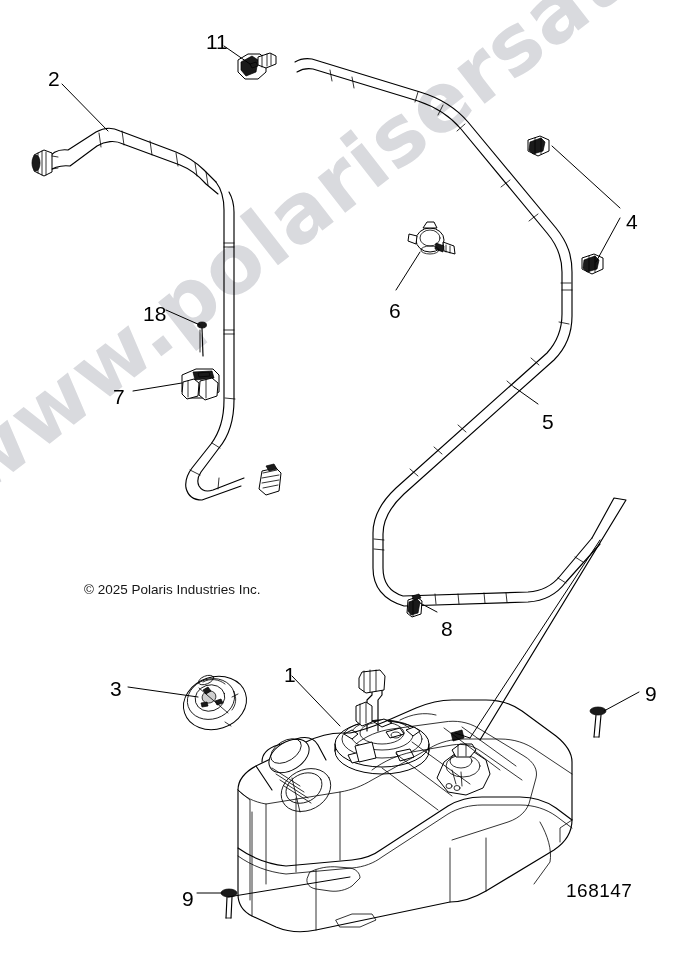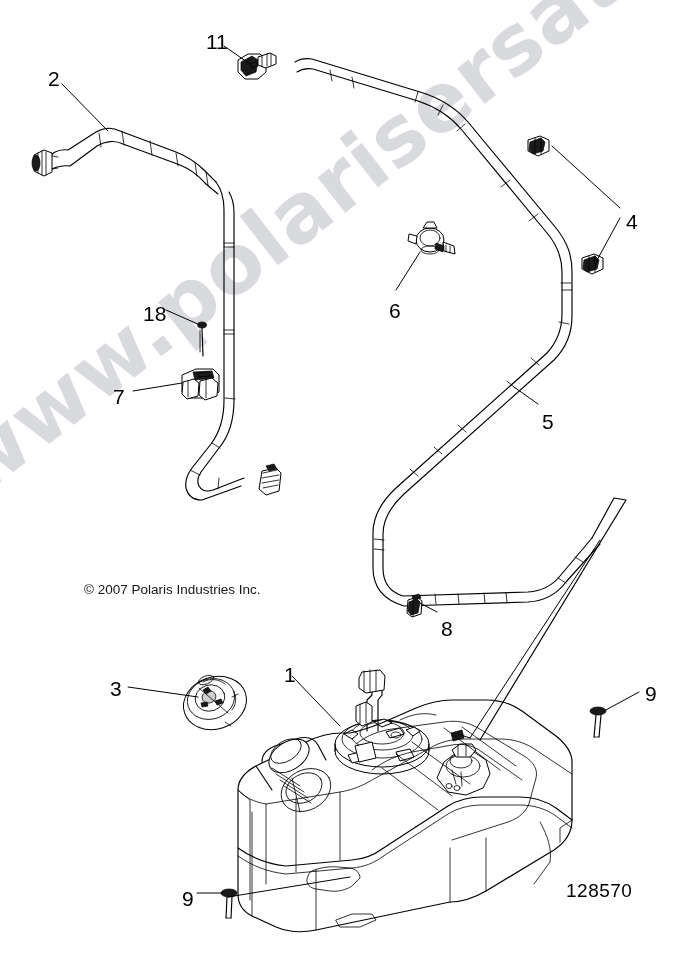--- a/index.html
+++ b/index.html
@@ -423,16 +423,16 @@
   <div class="callout" style="left:113px; top:386px;">7</div>
   <div class="callout" style="left:389px; top:300px;">6</div>
   <div class="callout" style="left:626px; top:211px;">4</div>
   <div class="callout" style="left:542px; top:411px;">5</div>
   <div class="callout" style="left:441px; top:618px;">8</div>
   <div class="callout" style="left:110px; top:678px;">3</div>
   <div class="callout" style="left:284px; top:664px;">1</div>
   <div class="callout" style="left:645px; top:683px;">9</div>
   <div class="callout" style="left:182px; top:888px;">9</div>
 
-  <div class="copyright">© 2007 Polaris Industries Inc.</div>
-  <div class="diagram-number">128570</div>
+  <div class="copyright">© 2025 Polaris Industries Inc.</div>
+  <div class="diagram-number">168147</div>
 
 </div>
 
 </body></html>

